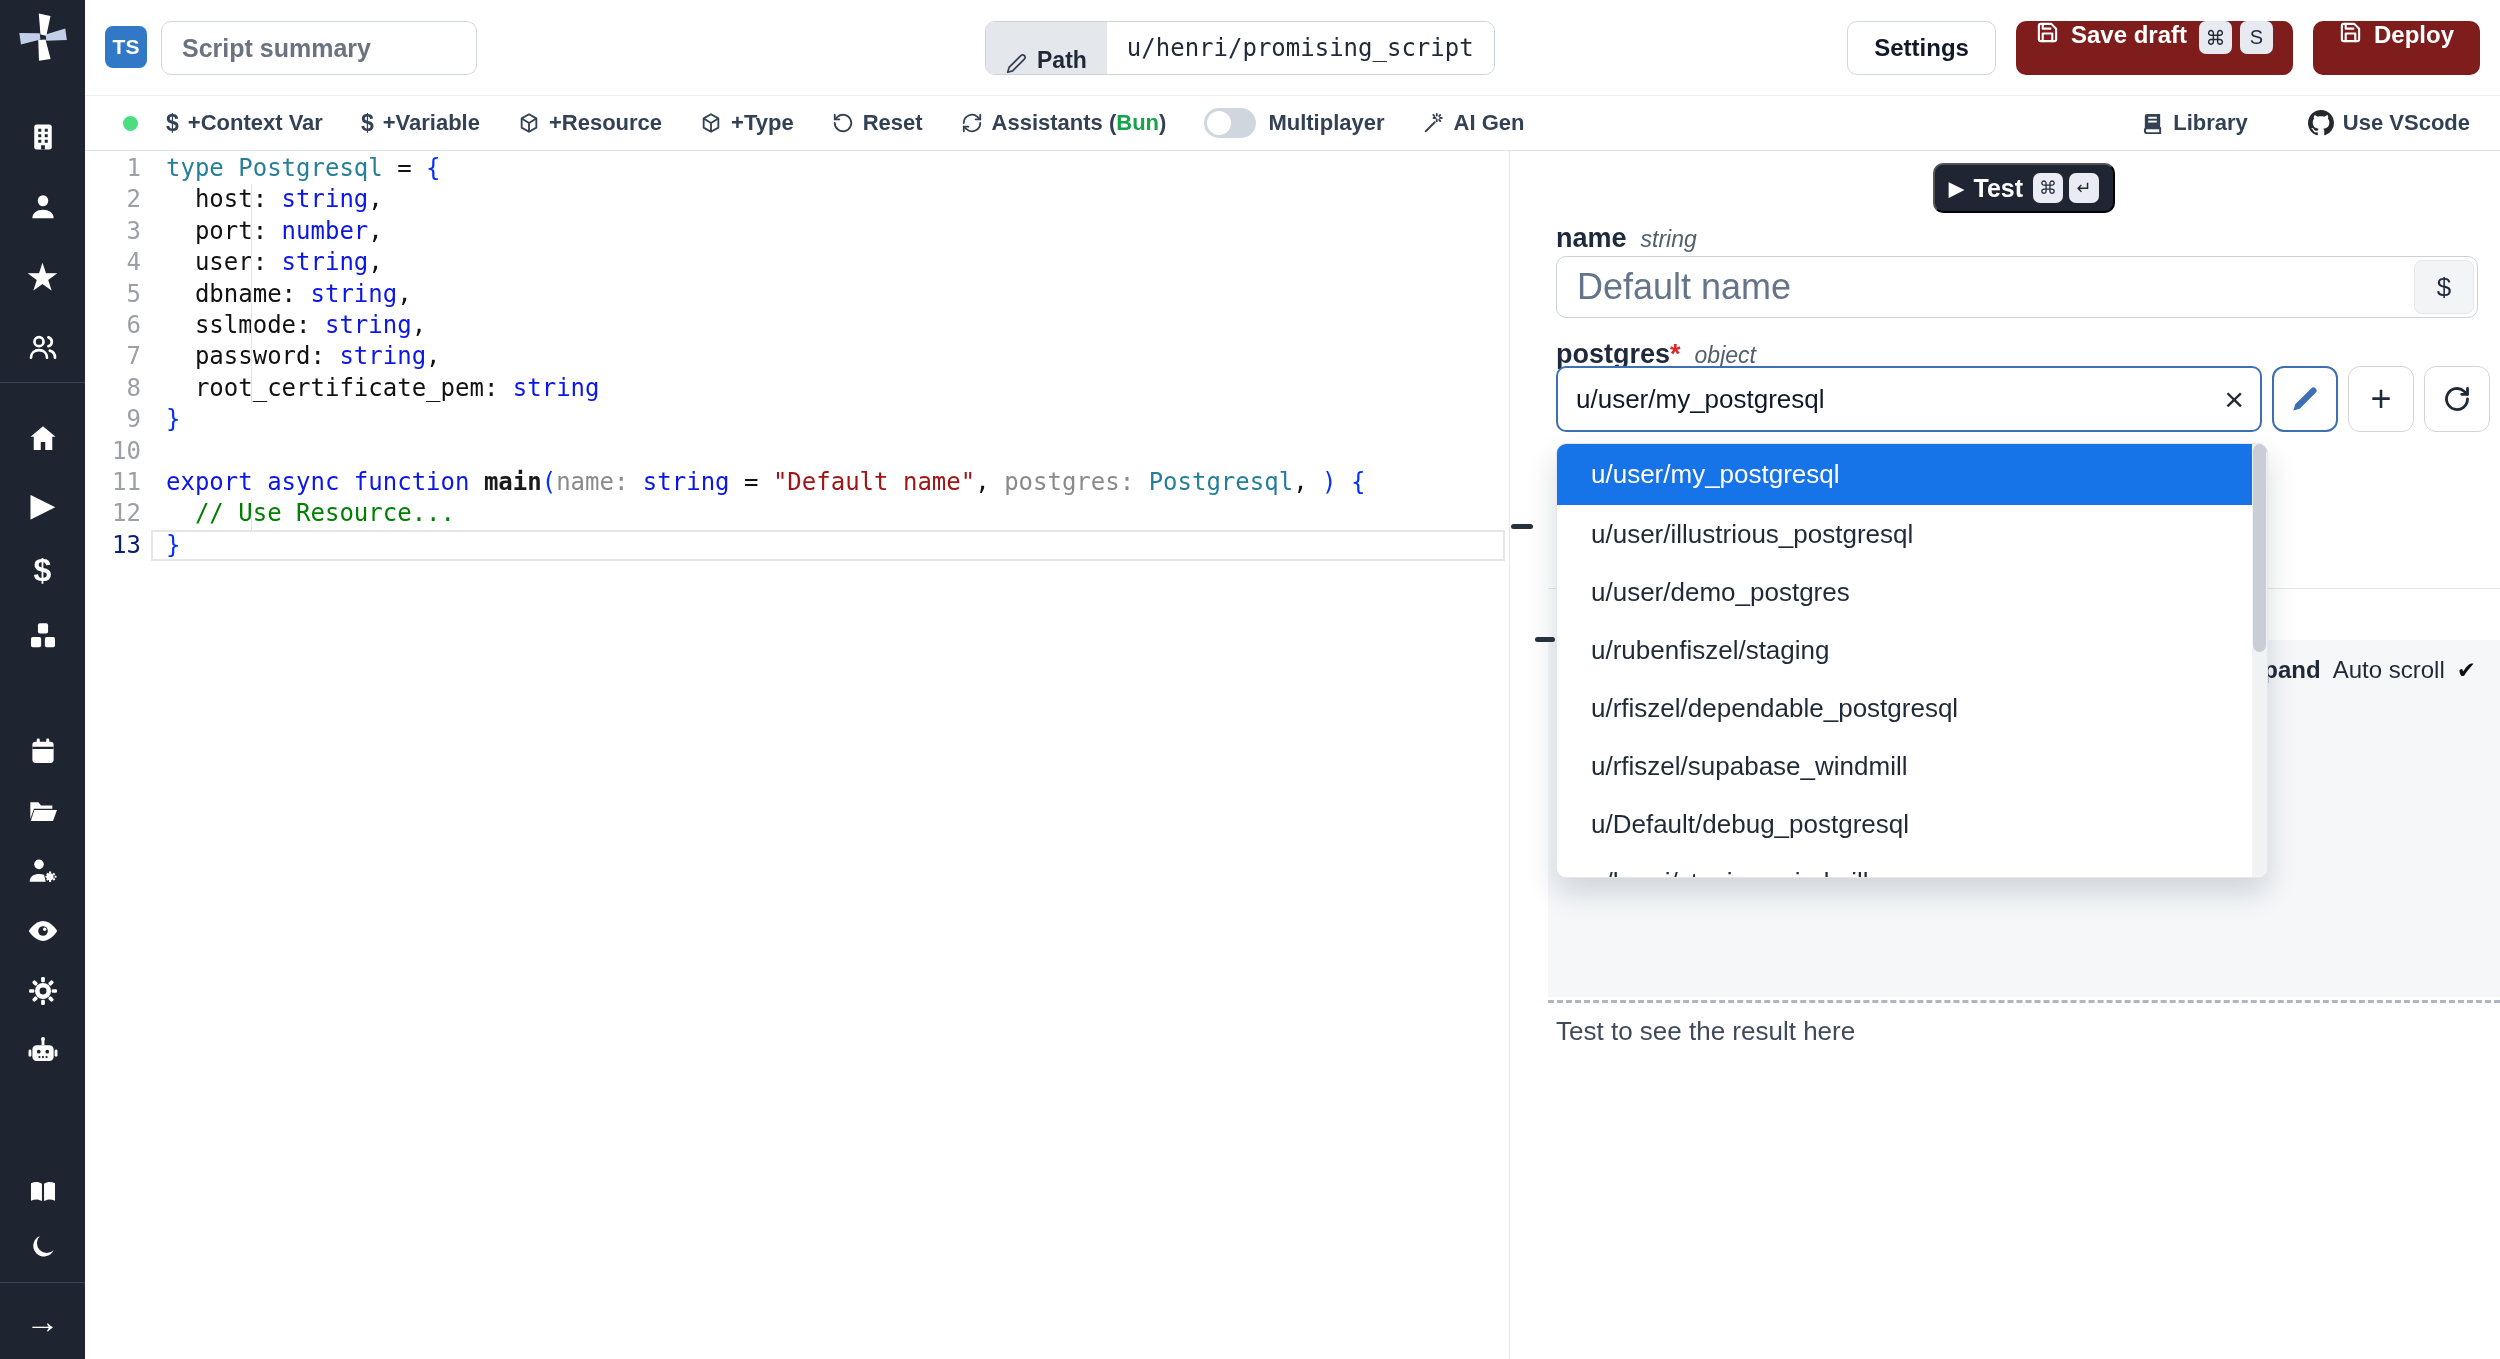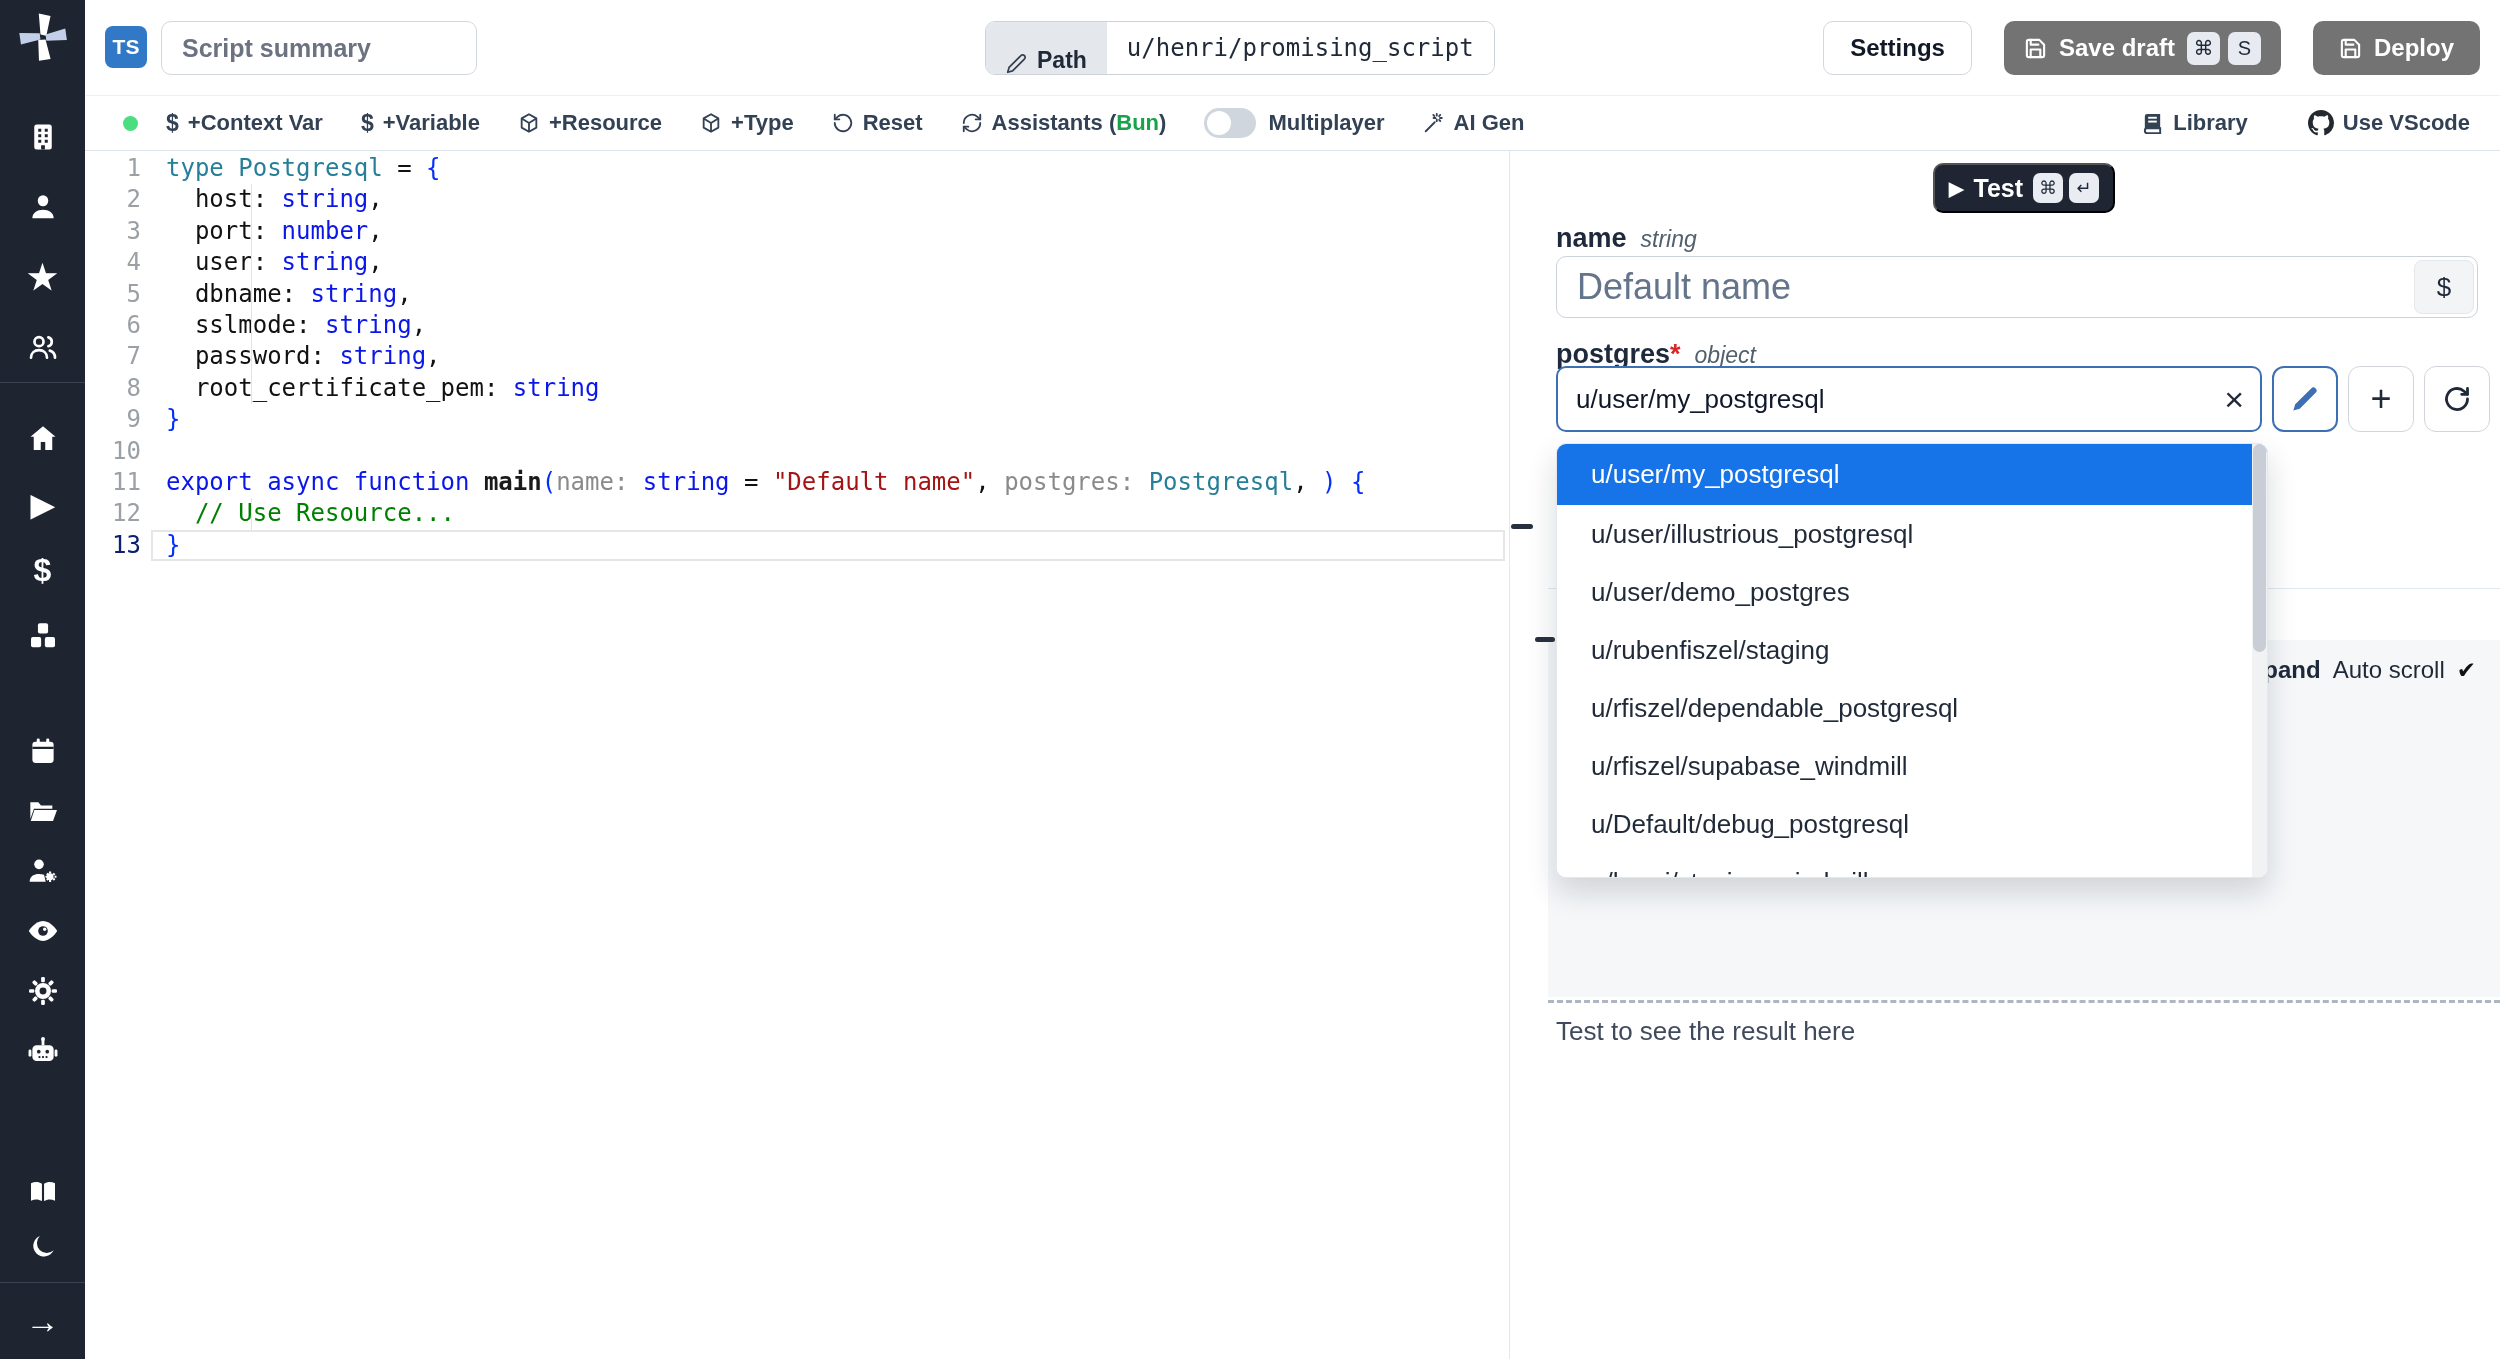--- a/index.html
+++ b/index.html
@@ -20,23 +20,23 @@
   .sb-txt { color:#fff; font-weight:700; }
 
   
   .header { position:absolute; left:85px; top:0; width:2415px; height:96px; background:#fff; border-bottom:1px solid #eef1f4; z-index:40; }
   .ts-badge { position:absolute; left:20px; top:26px; width:42px; height:42px; background:#3178c6; color:#fff; border-radius:8px; font-weight:700; font-size:21px; display:flex; align-items:center; justify-content:center; }
   .summary-input { position:absolute; left:76px; top:21px; width:316px; height:54px; border:1px solid #d2d7de; border-radius:10px; font-size:25px; color:#374151; padding:0 20px; outline:none; font-family:"Liberation Sans",sans-serif; font-weight:600; }
   .summary-input::placeholder { color:#6b7280; font-weight:600; }
   .path-wrap { position:absolute; left:900px; top:21px; height:54px; display:flex; border:1.5px solid #cbd2da; border-radius:10px; overflow:hidden; }
   .path-label { background:#e4e7ec; display:flex; align-items:flex-end; gap:10px; padding:0 20px; font-weight:700; font-size:23px; color:#1f2937; }
   .path-value { background:#fff; display:flex; align-items:center; padding:0 20px; font-size:24px; color:#1f2937; }
-  .hdr-right { position:absolute; right:20px; top:21px; height:54px; display:flex; gap:32px; align-items:center; }
+  .hdr-right { position:absolute; right:20px; top:21px; height:54px; display:flex; gap:20px; align-items:center; }
   .btn-settings { height:54px; padding:0 26px; border:1px solid #d2d7de; border-radius:10px; background:#fff; font-weight:700; font-size:24px; color:#111827; display:flex; align-items:center; }
-  .btn-blue { height:54px; padding:0 20px; border:none; border-radius:10px; background:#737373; color:#fff; font-weight:700; font-size:24px; display:flex; align-items:center; gap:12px; }
+  .btn-blue { height:54px; padding:0 20px; border:none; border-radius:10px; background:#7f1d1d; color:#fff; font-weight:700; font-size:24px; display:flex; gap:12px; }
   .kbd { background:#e7ebf1; color:#1f2937; border-radius:7px; min-width:33px; height:33px; padding:0 6px; font-size:20px; font-weight:500; display:flex; align-items:center; justify-content:center; }
 
   
   .toolbar { position:absolute; left:85px; top:96px; width:2415px; height:55px; background:#fff; border-bottom:1px solid #dde3ea; display:flex; align-items:center; padding:0 30px 0 38px; z-index:40; }
   .tb-item { display:flex; align-items:center; gap:9px; color:#334155; font-weight:600; font-size:22px; margin-right:38px; cursor:pointer; white-space:nowrap; }
   .dot { width:15px; height:15px; border-radius:50%; background:#4ade80; margin-right:28px; }
   .bun { color:#16a34a; }
   .toggle { width:52px; height:30px; border-radius:15px; background:#cfd6de; position:relative; margin-right:12px; cursor:pointer; }
   .toggle .knob { position:absolute; left:3px; top:3px; width:24px; height:24px; border-radius:50%; background:#fff; }
   .tb-right { margin-left:auto; display:flex; align-items:center; }

